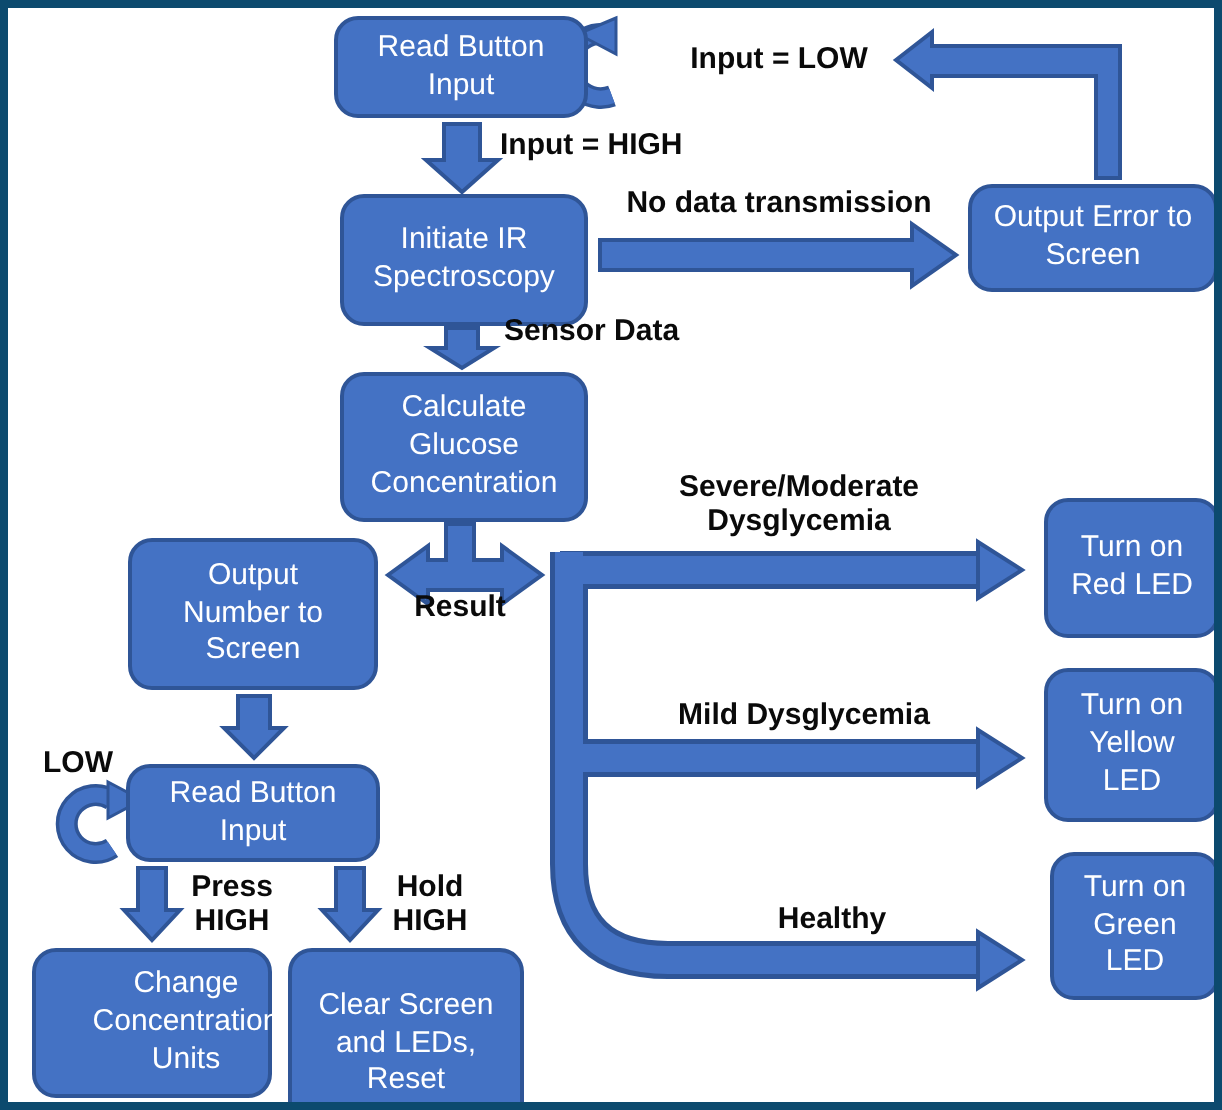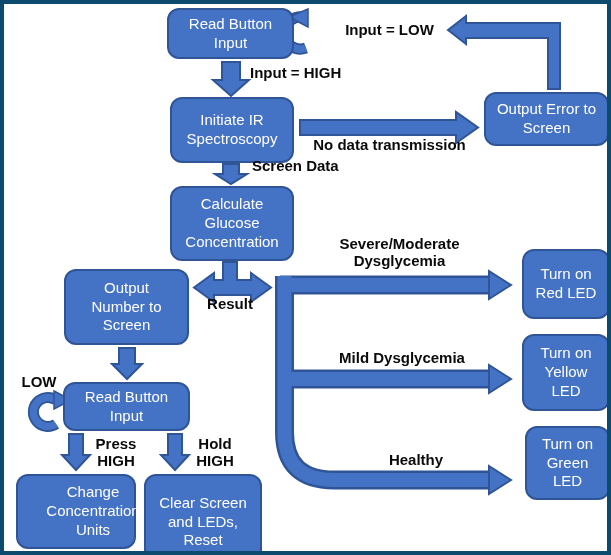--- a/index.html
+++ b/index.html
@@ -93,23 +93,23 @@
 LED</div>
 
   <div class="node" style="left:521px;top:422px;width:85px;height:74px;">Turn on
 Green
 LED</div>
 
   <div class="lbl" style="left:328px;top:17px;width:115px;">Input = LOW</div>
 
   <div class="lbl" style="left:246px;top:60px;width:125px;text-align:left;">Input = HIGH</div>
 
-  <div class="lbl" style="left:303px;top:89px;width:165px;margin-top:43px;">No data transmission</div>
+  <div class="lbl" style="left:303px;top:89px;width:165px;">No data transmission</div>
 
-  <div class="lbl" style="left:248px;top:153px;width:95px;text-align:left;">Screen Data</div>
+  <div class="lbl" style="left:248px;top:153px;width:95px;text-align:left;">Sensor Data</div>
 
   <div class="lbl" style="left:323px;top:231px;width:145px;">Severe/Moderate
 Dysglycemia</div>
 
   <div class="lbl" style="left:333px;top:345px;width:130px;">Mild Dysglycemia</div>
 
   <div class="lbl" style="left:381px;top:447px;width:62px;">Healthy</div>
 
   <div class="lbl" style="left:197px;top:291px;width:58px;">Result</div>
 

